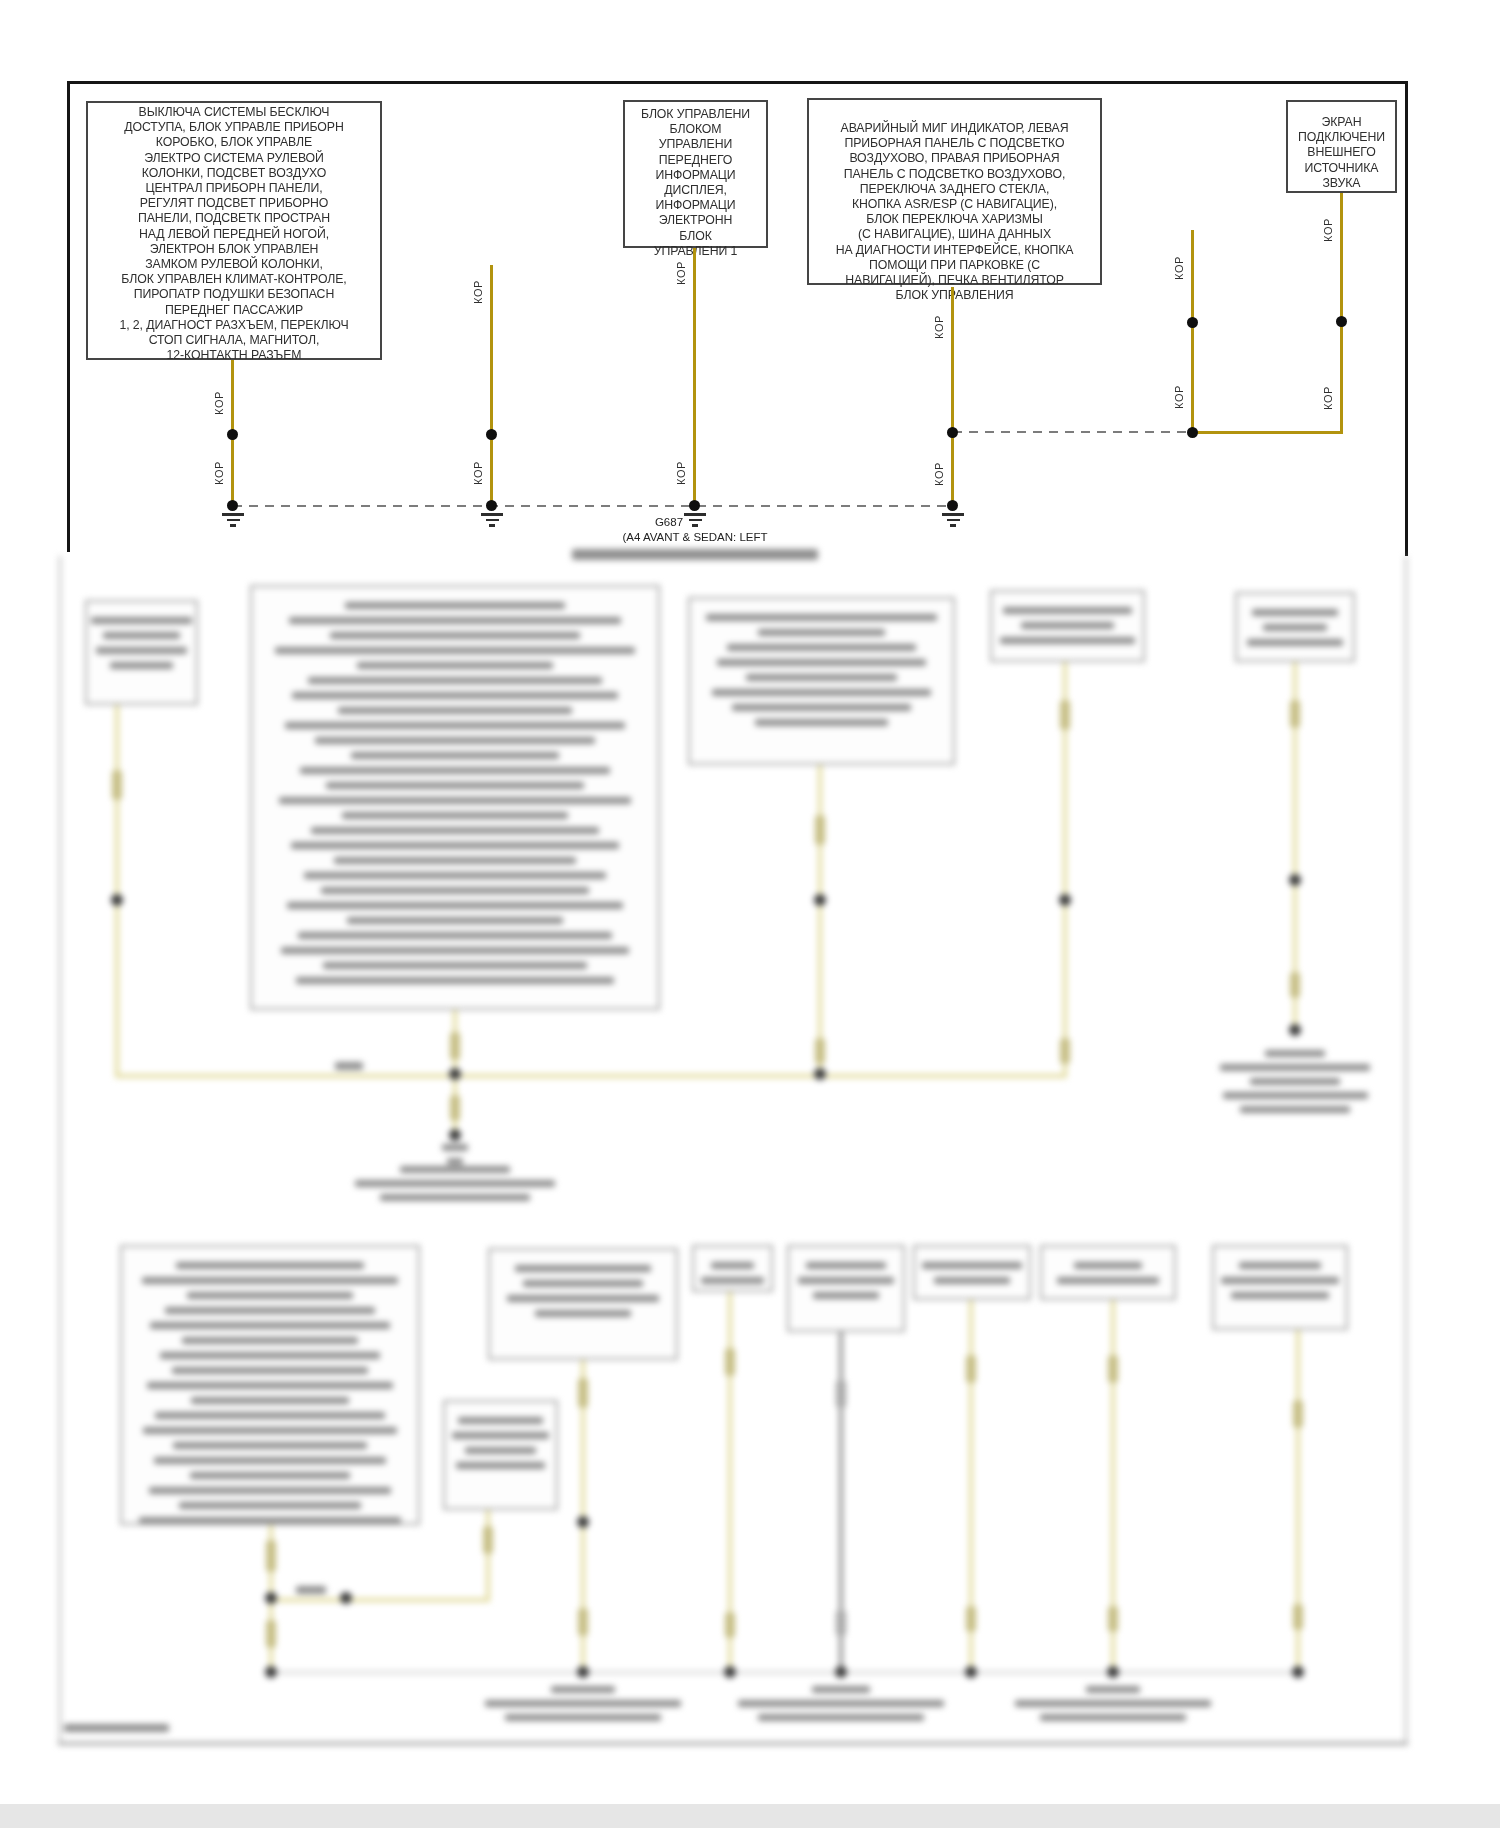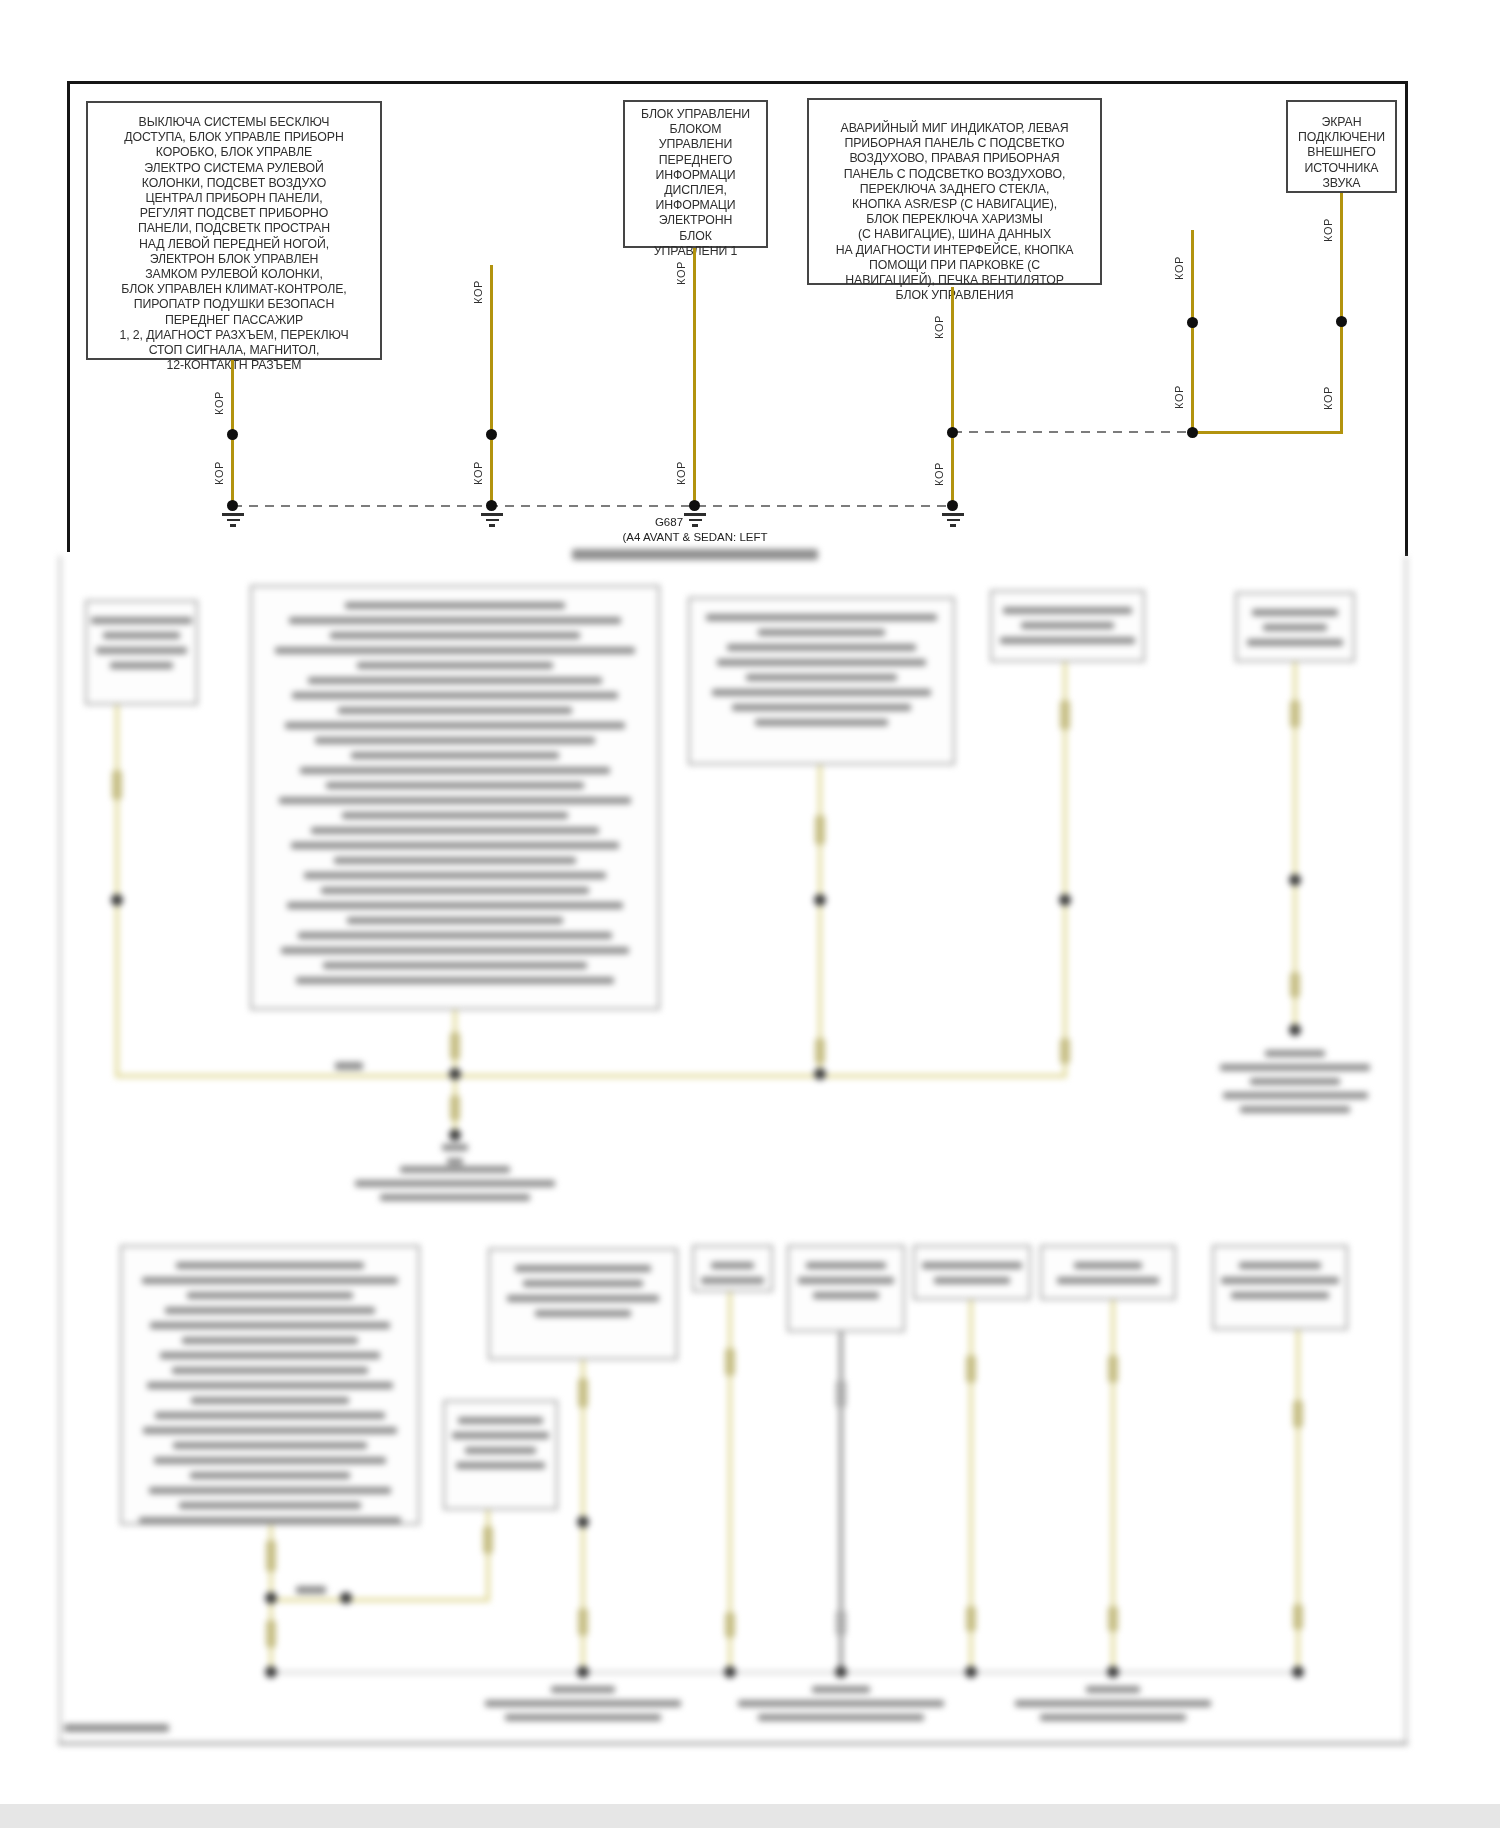--- a/index.html
+++ b/index.html
@@ -37,21 +37,21 @@
 </style>
 </head>
 <body>
 
 <div id="stage">
 
   <div class="frame" style="left:67px;top:81px;width:1341px;height:3px;"></div>
   <div class="frame" style="left:67px;top:81px;width:3px;height:471px;"></div>
   <div class="frame" style="left:1405px;top:81px;width:3px;height:475px;"></div>
 
-  <div class="cbox" style="left:86px;top:101px;width:296px;height:259px;padding-top:12px;">ВЫКЛЮЧА СИСТЕМЫ БЕСКЛЮЧ
+  <div class="cbox" style="left:86px;top:101px;width:296px;height:259px;padding-top:2px;">ВЫКЛЮЧА СИСТЕМЫ БЕСКЛЮЧ
 ДОСТУПА, БЛОК УПРАВЛЕ ПРИБОРН
 КОРОБКО, БЛОК УПРАВЛЕ
 ЭЛЕКТРО СИСТЕМА РУЛЕВОЙ
 КОЛОНКИ, ПОДСВЕТ ВОЗДУХО
 ЦЕНТРАЛ ПРИБОРН ПАНЕЛИ,
 РЕГУЛЯТ ПОДСВЕТ ПРИБОРНО
 ПАНЕЛИ, ПОДСВЕТК ПРОСТРАН
 НАД ЛЕВОЙ ПЕРЕДНЕЙ НОГОЙ,
 ЭЛЕКТРОН БЛОК УПРАВЛЕН
 ЗАМКОМ РУЛЕВОЙ КОЛОНКИ,

